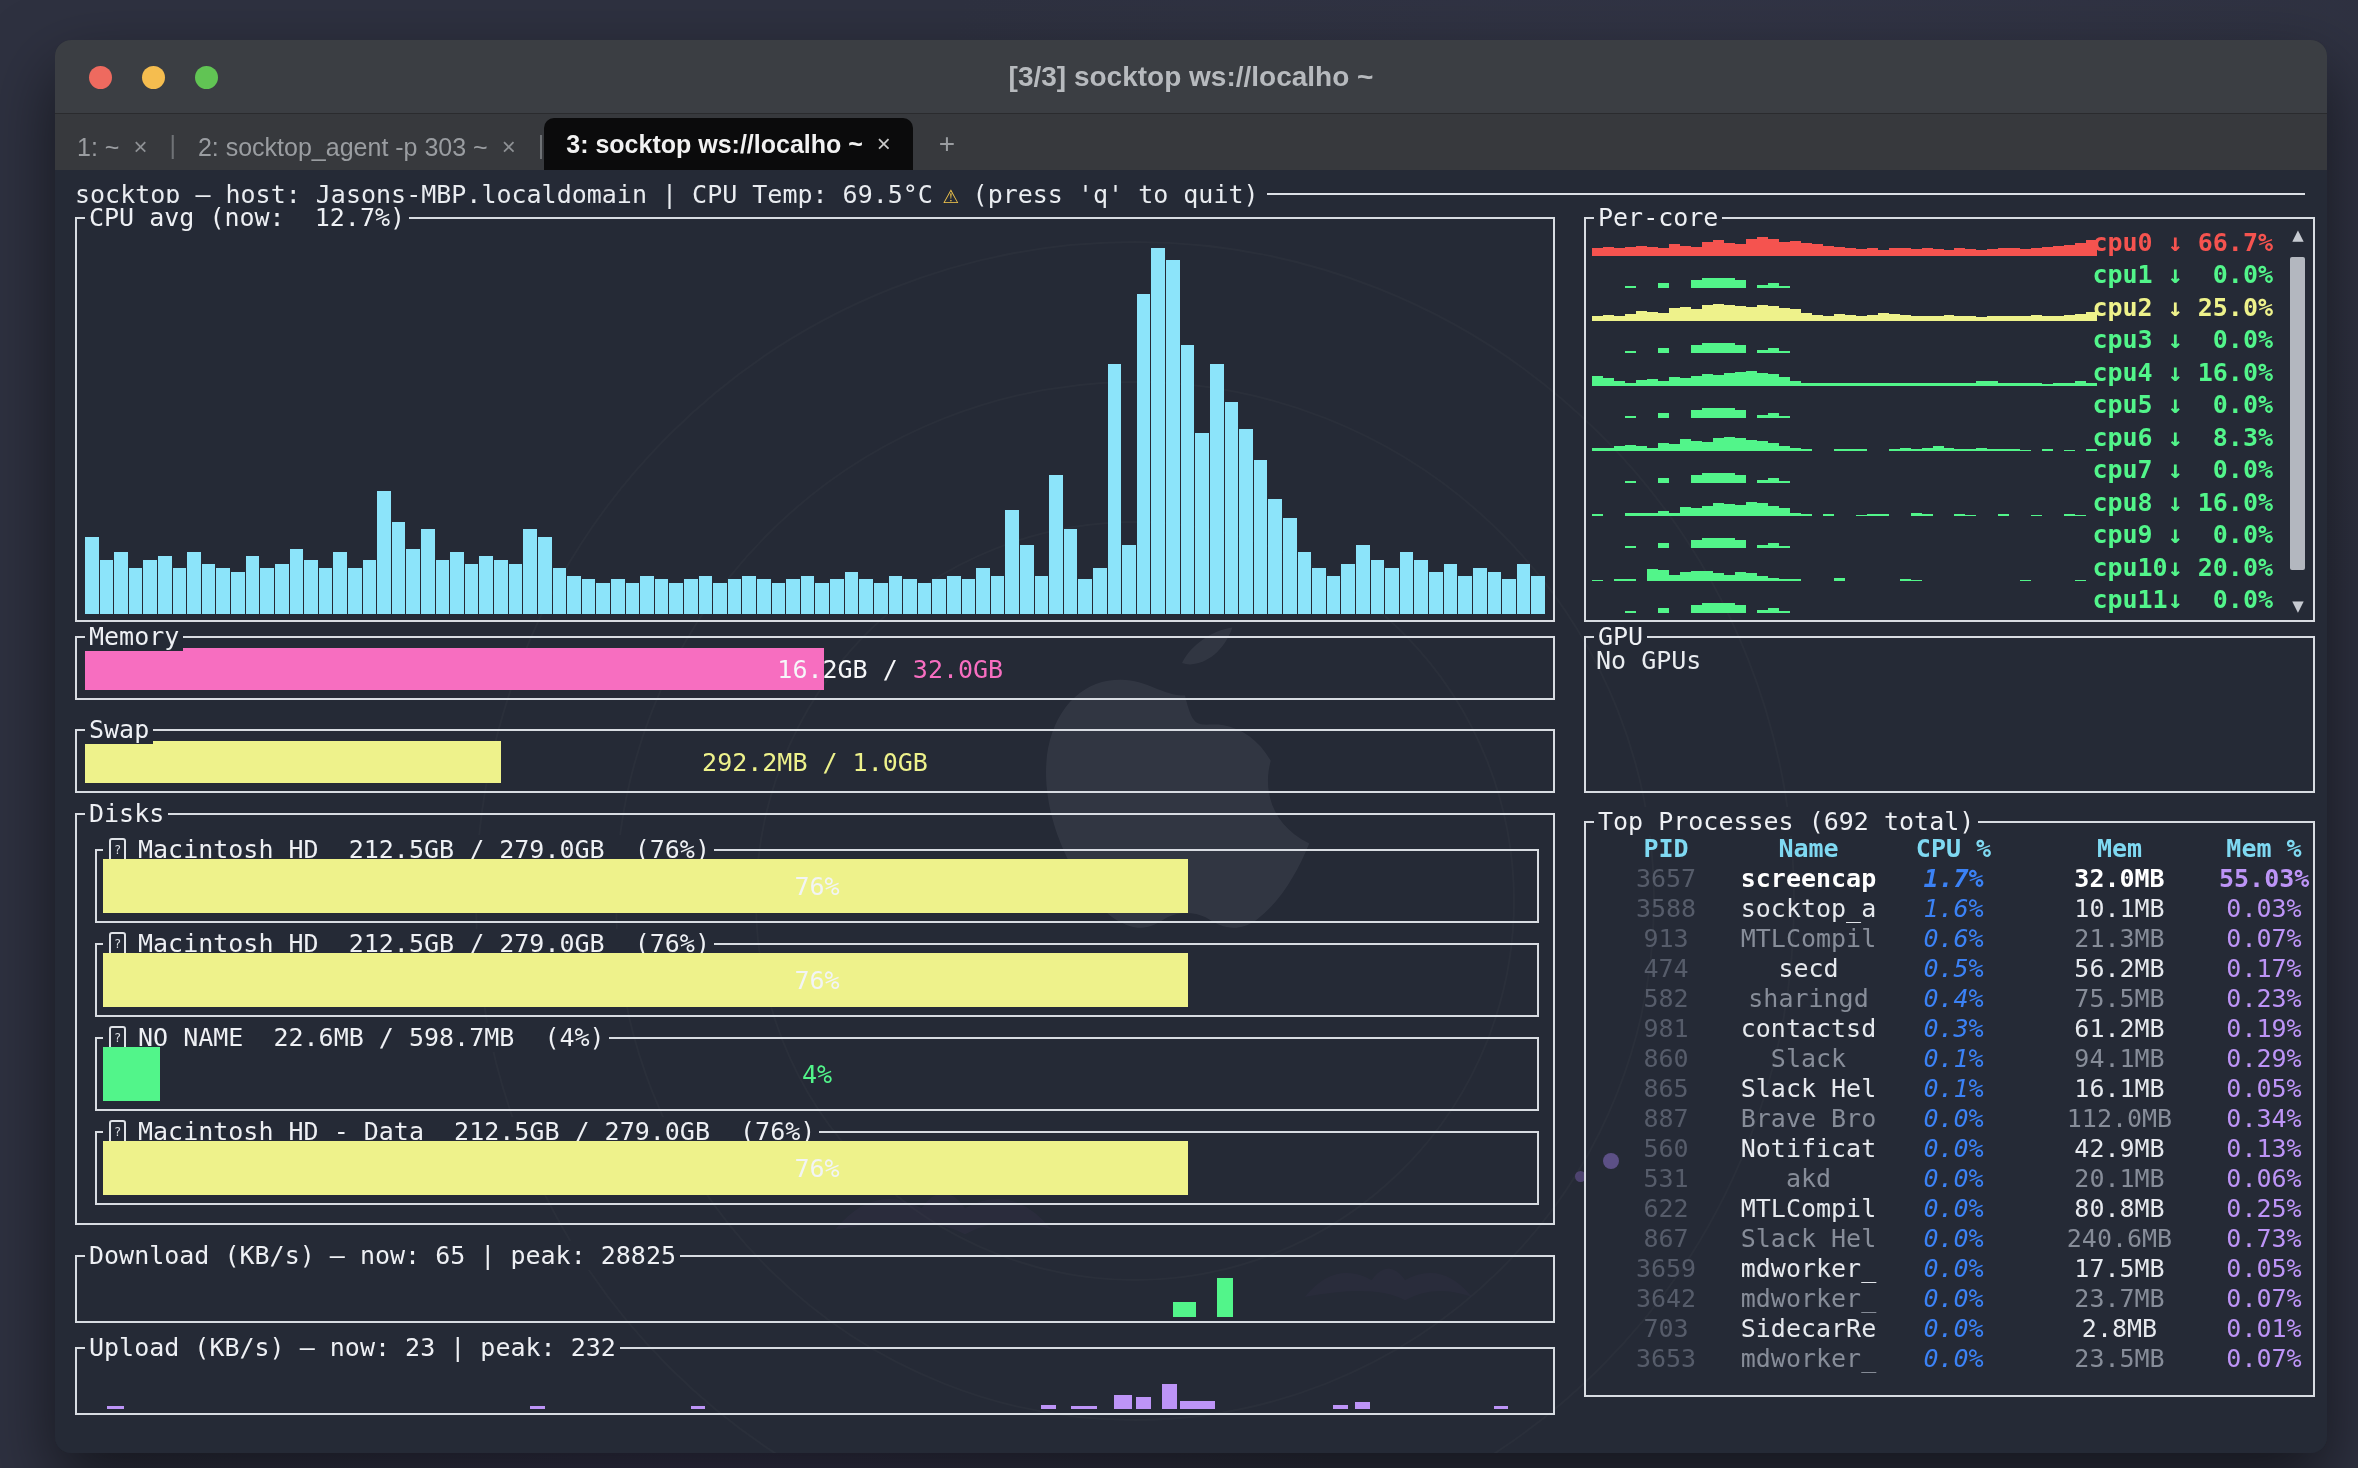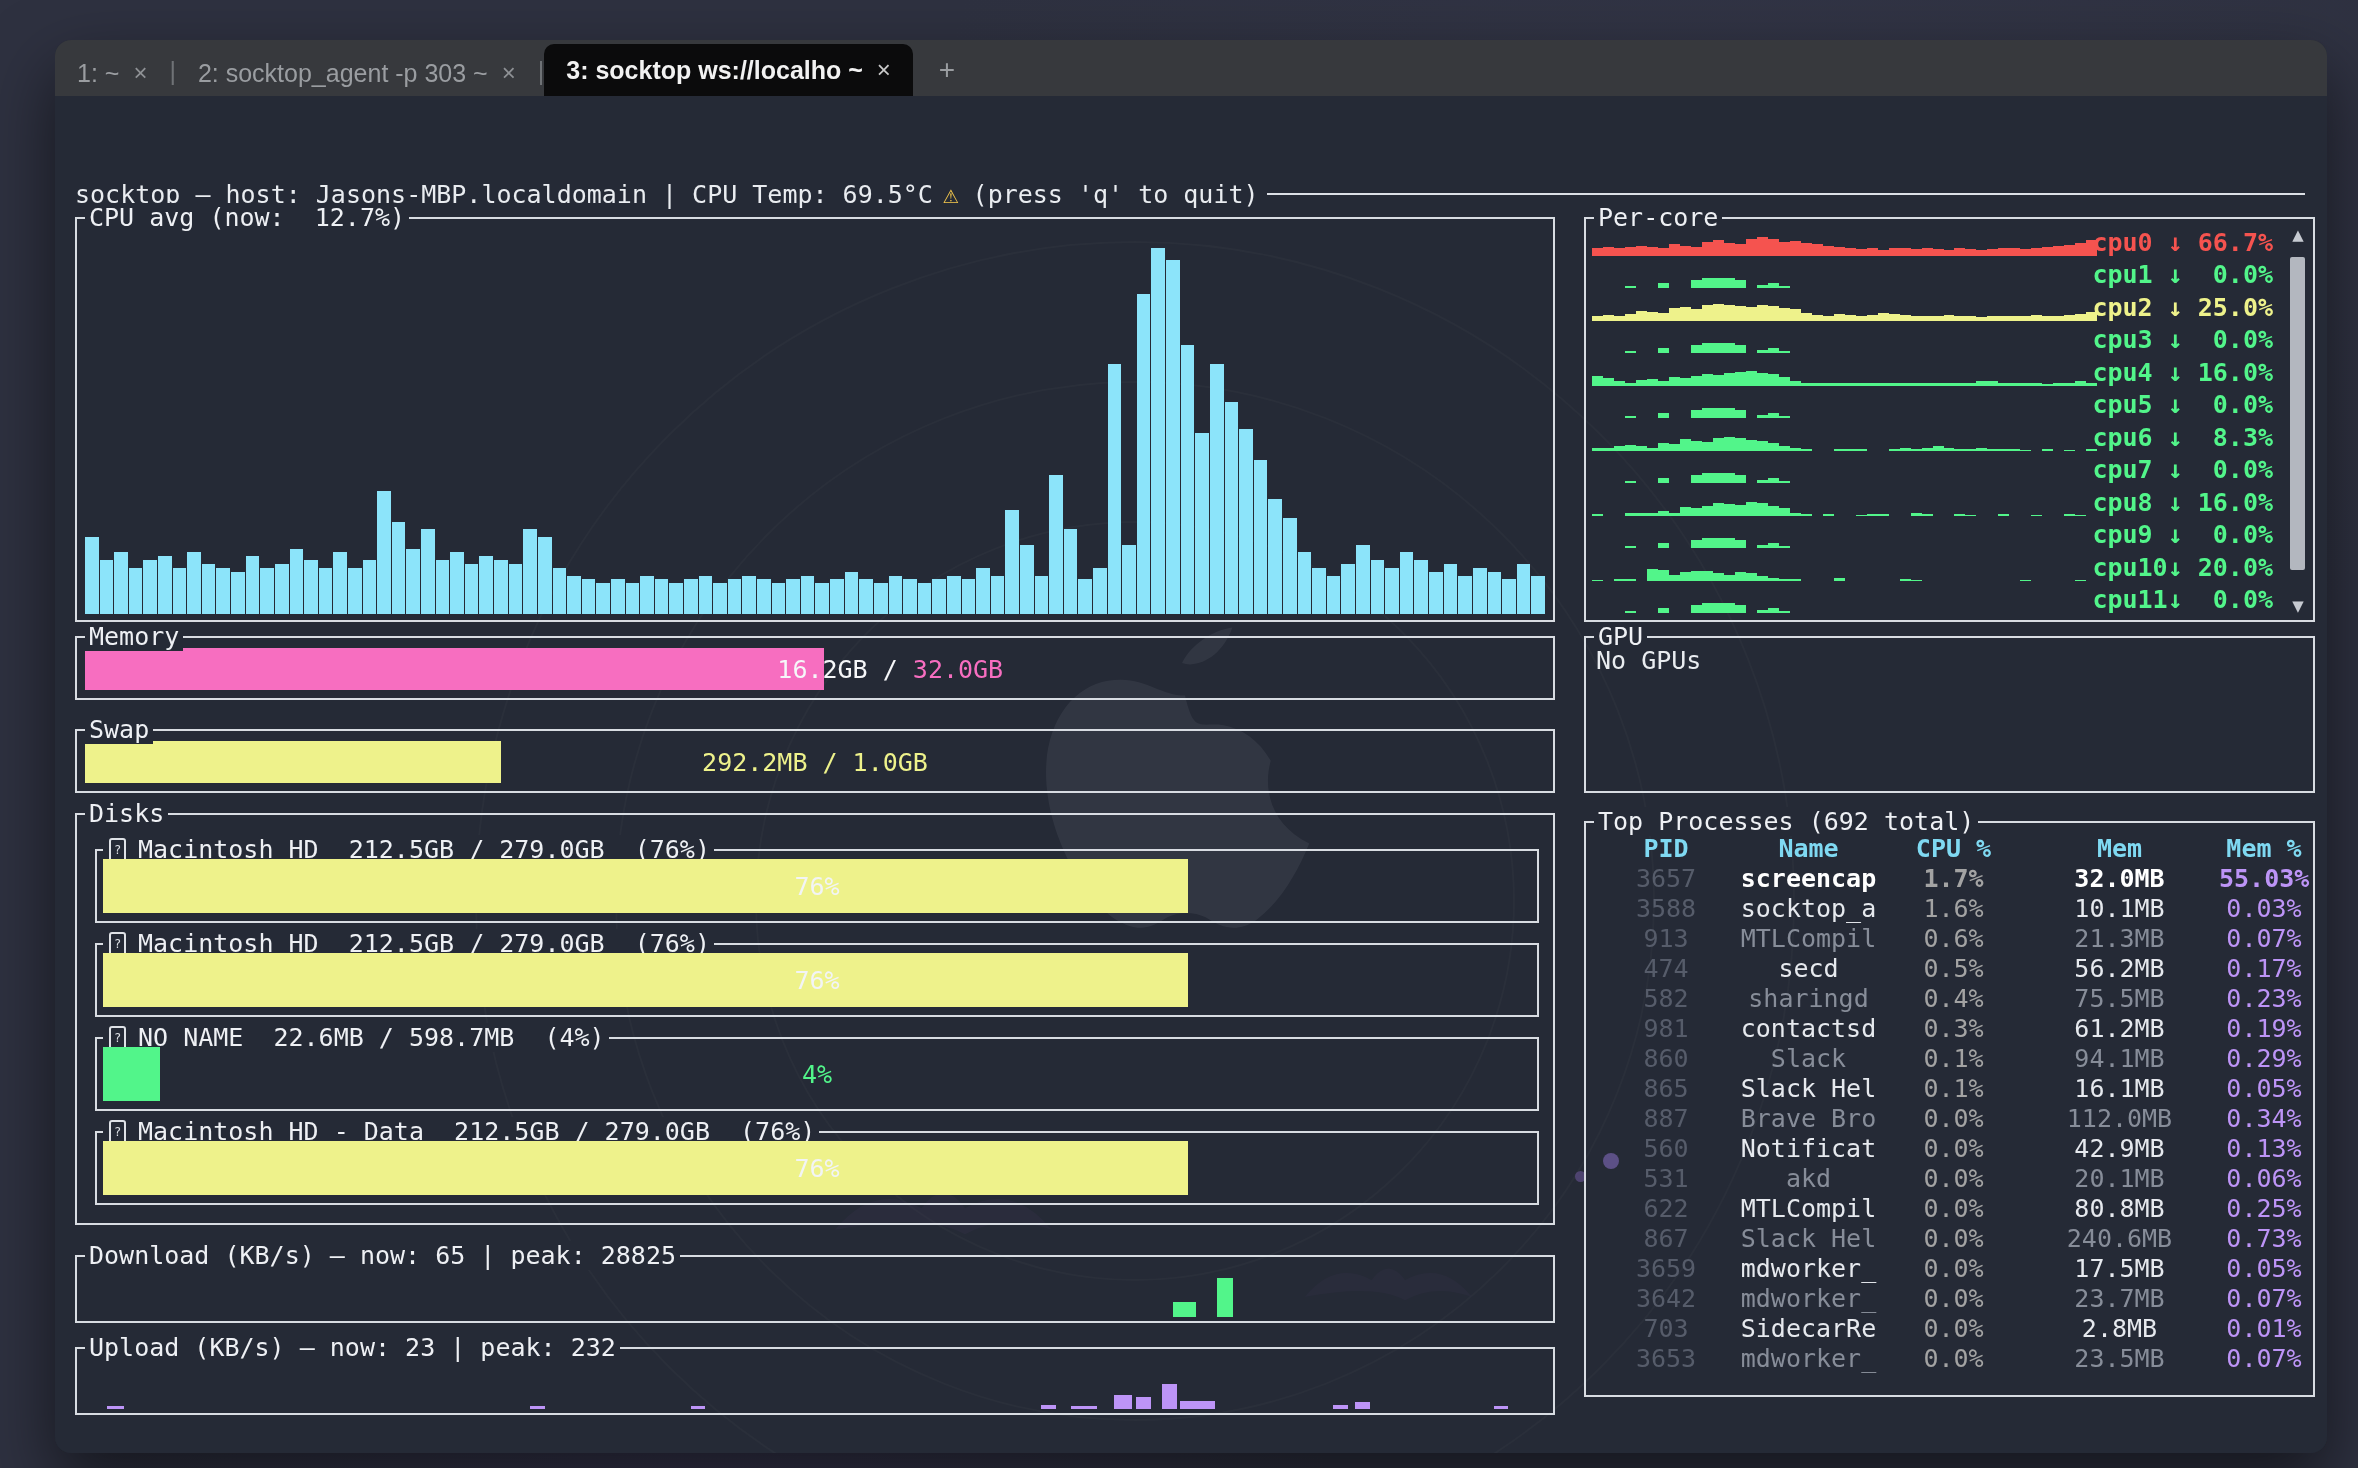--- a/index.html
+++ b/index.html
@@ -84,35 +84,43 @@
   
   .net-area { position:absolute; left:8px; right:8px; top:6px; bottom:4px; }
   .net-bar { position:absolute; bottom:0; }
 
   
   .proc-head, .proc-row { display:grid; grid-template-columns:128px 157px 133px 199px 1fr;
     padding-left:12px; height:30px; align-items:center; white-space:pre;text-align:center; }
   .proc-head { color:#7fd9f2; font-weight:bold; }
   .proc-wrap { position:absolute; left:4px; right:4px; top:10px; }
   .c-pid { color:#565c6a; }
-  .c-cpu { color:#a3a3a3; }
+  .c-cpu { color:#3b82f6;font-style:italic; }
   .c-memp { color:#bd94f7; }
   .proc-row.dim .c-name, .proc-row.dim .c-mem { color:#878d99; }
   .proc-row .c-name, .proc-row .c-mem { color:#e6e9ee; }
   .proc-row.hot .c-name, .proc-row.hot .c-mem { color:#ffffff; font-weight:bold; }
   .proc-row.hot .c-cpu, .proc-row.hot .c-memp { font-weight:bold; }
 
   .gpu-text { position:absolute; left:10px; top:8px; color:#e9ecf0; }
 </style>
 </head>
 <body>
 
 <div class="desktop-decor"></div>
 
 <div class="window">
+  <div class="titlebar">
+    <div class="traffic">
+      <div class="light red"></div>
+      <div class="light yellow"></div>
+      <div class="light green"></div>
+    </div>
+    <div class="win-title">[3/3] socktop ws://localho ~</div>
+  </div>
 
   <div class="tabbar">
     <div class="tab">
       <span>1: ~</span><span class="close">×</span>
     </div>
     <div class="tab-sep">|</div>
     <div class="tab">
       <span>2: socktop_agent -p 303 ~</span><span class="close">×</span>
     </div>
     <div class="tab-sep">|</div>

